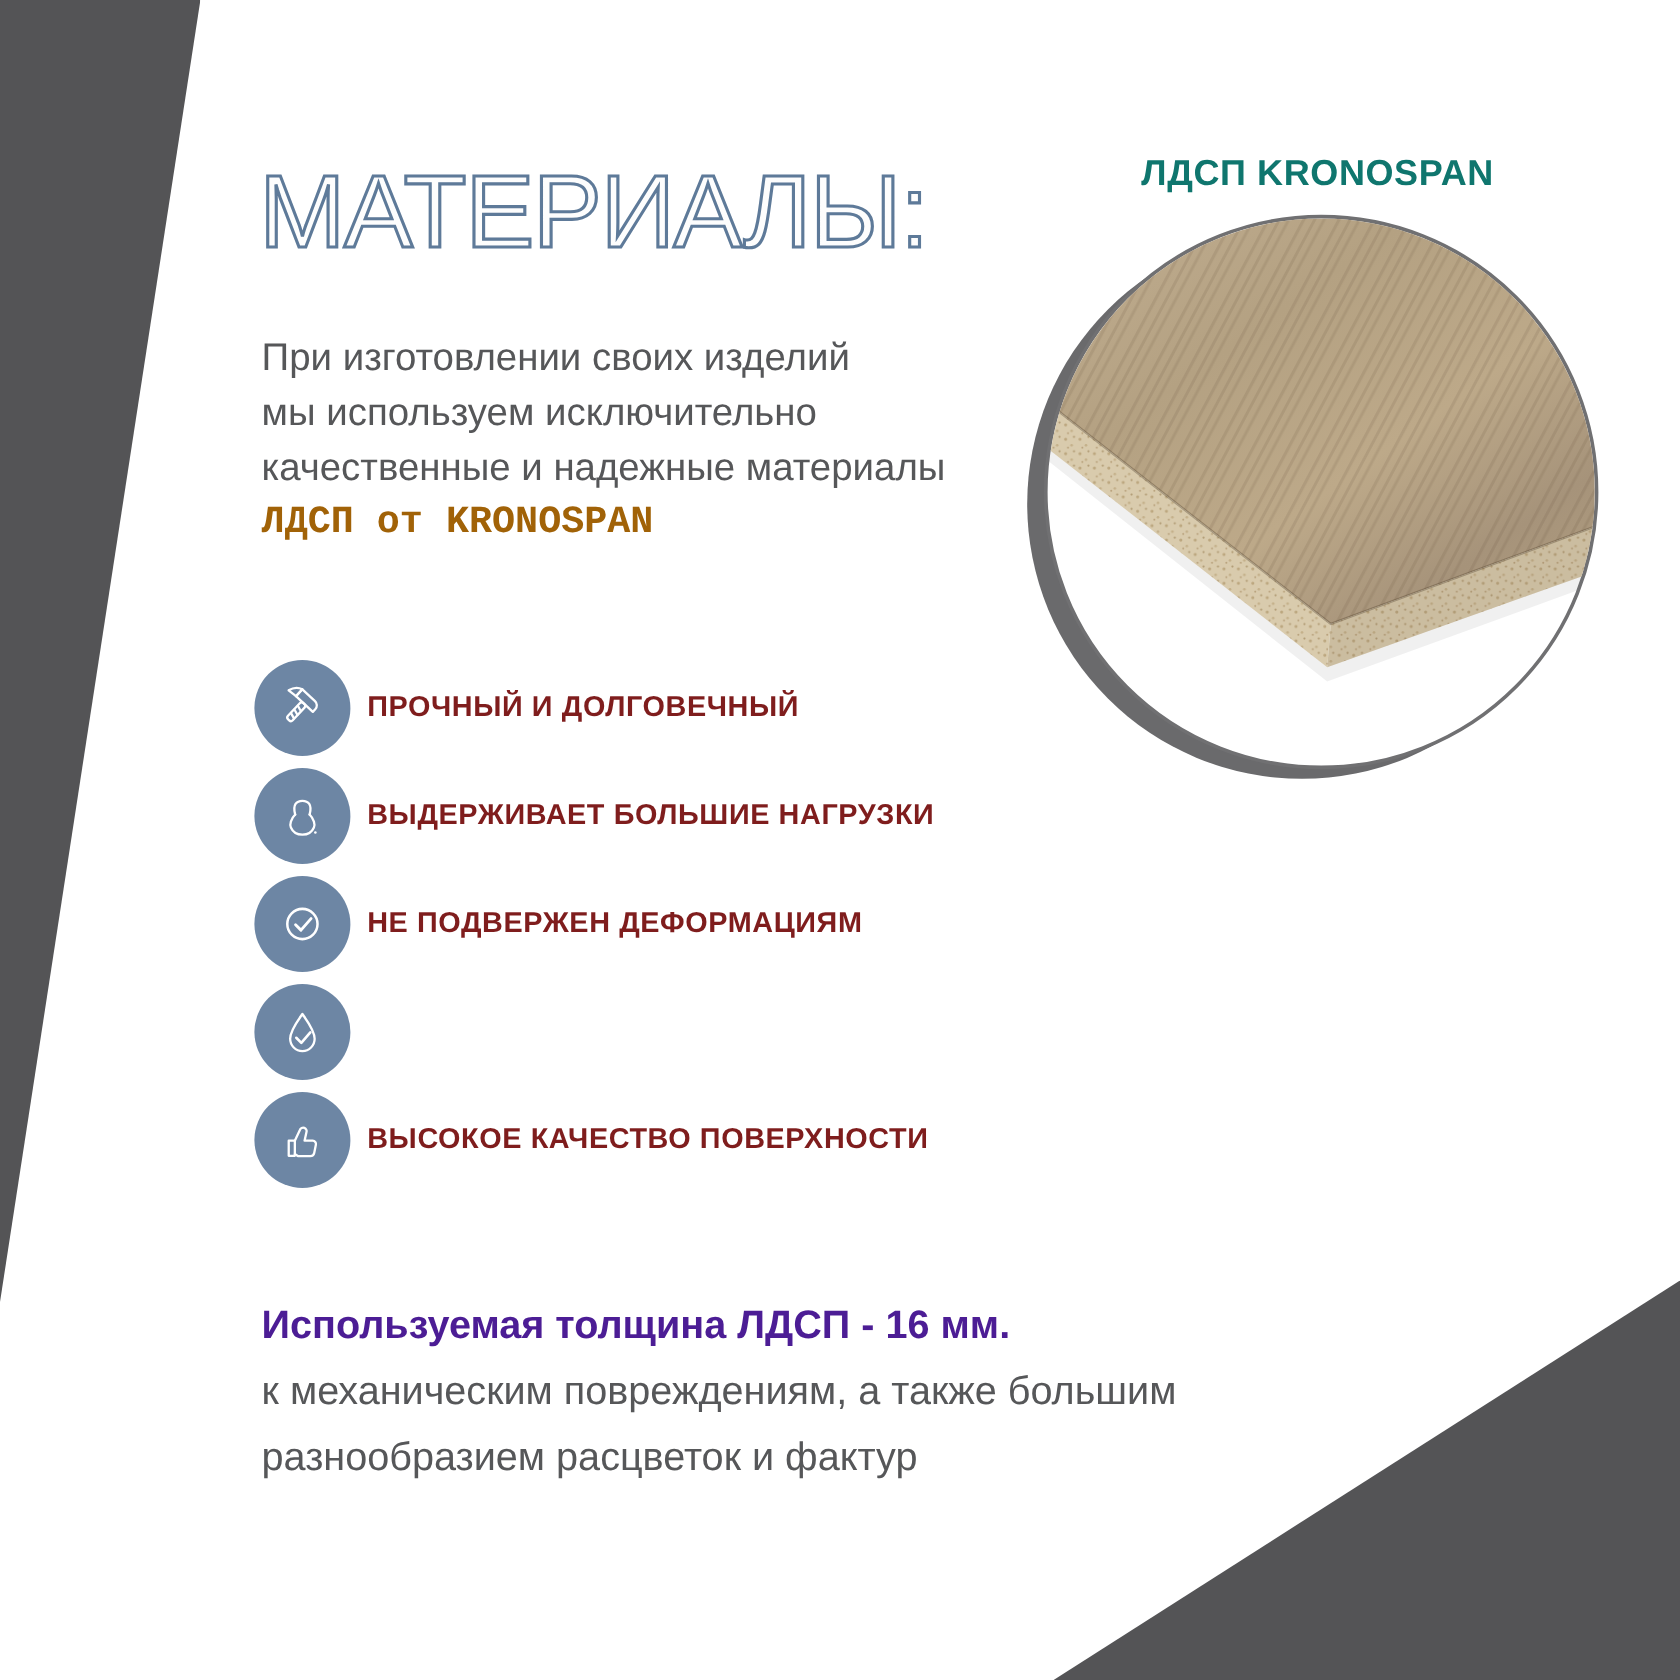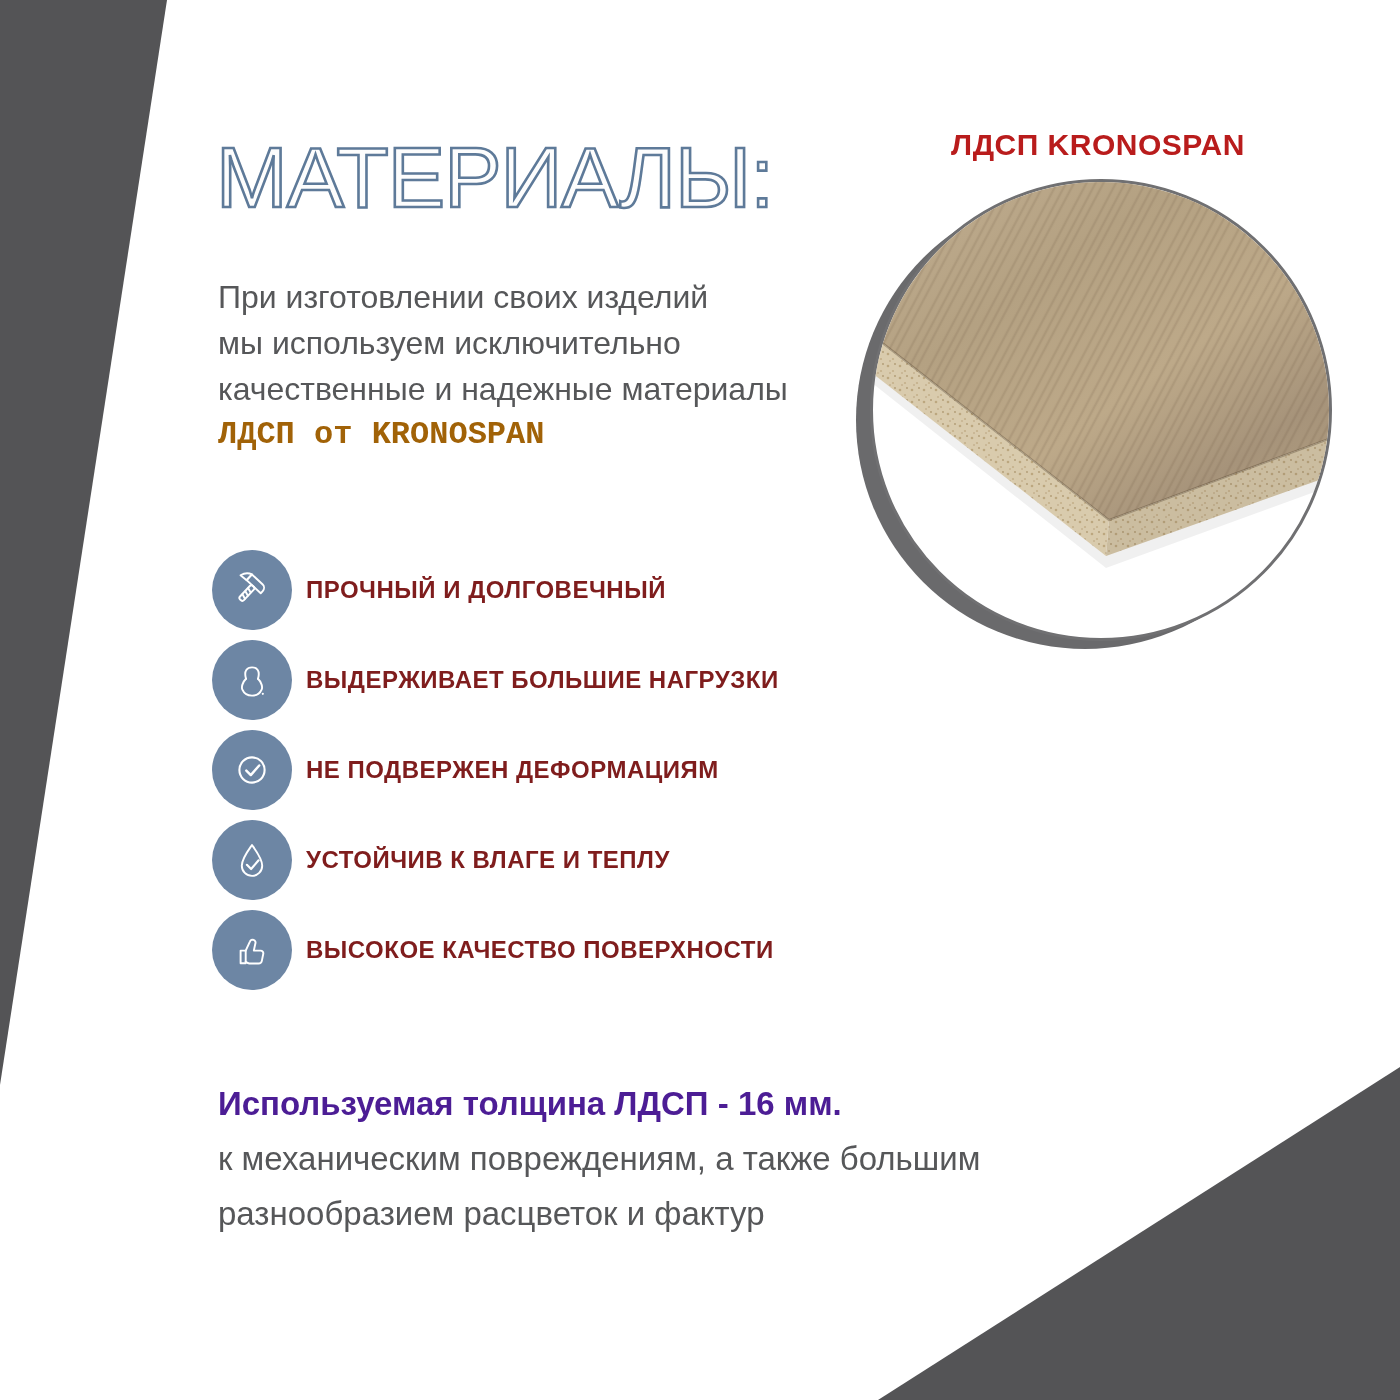--- a/index.html
+++ b/index.html
@@ -35,21 +35,21 @@
     color: #5e7a99;
     -webkit-text-fill-color: #fdfdfd;
     -webkit-text-stroke: 2.6px #5e7a99;
     white-space: nowrap;
   }
 
   
   .material-label {
     position: absolute; left: 918px; top: 128px; width: 360px;
     text-align: center;
-    font-size: 30px; font-weight: bold; color: #b91c1c;
+    font-size: 30px; font-weight: bold; color: #0f766e;
     letter-spacing: 0.5px;
     white-space: nowrap;
   }
 
   
   .photo-circle {
     position: absolute; left: 870px; top: 179px;
     width: 456px; height: 456px;
     border-radius: 50%;
     background: #ffffff;
@@ -179,21 +179,20 @@
       <div class="feature-label">НЕ ПОДВЕРЖЕН ДЕФОРМАЦИЯМ</div>
     </div>
 
     <div class="feature-row">
       <div class="ficon">
         <svg width="48" height="48" viewBox="0 0 80 80" fill="none" stroke="#ffffff" stroke-width="3.2" stroke-linecap="round" stroke-linejoin="round">
           <path d="M40 15 C33 25 23 38 23 49.5 A17 17 0 0 0 57 49.5 C57 38 47 25 40 15 Z"></path>
           <path d="M31.5 48 l7 7 12.5 -14.5" stroke-width="3.6"></path>
         </svg>
       </div>
-      <div class="feature-label">УСТОЙЧИВ К ВЛАГЕ И ТЕПЛУ</div>
     </div>
 
     <div class="feature-row">
       <div class="ficon">
         <svg width="48" height="48" viewBox="0 0 80 80" fill="none" stroke="#ffffff" stroke-width="3.2" stroke-linecap="round" stroke-linejoin="round">
           <path d="M21 41 h8.5 v21 h-8.5 z"></path>
           <path d="M29.5 59.5 l3 2 a6 6 0 0 0 3.3 1 H51 a5.5 5.5 0 0 0 5.4 -4.4 l2.3 -11.5 A4.5 4.5 0 0 0 54.3 41 H43 l2.6 -11.7 A4.8 4.8 0 0 0 36.5 26 l-7 15"></path>
         </svg>
       </div>
       <div class="feature-label">ВЫСОКОЕ КАЧЕСТВО ПОВЕРХНОСТИ</div>

